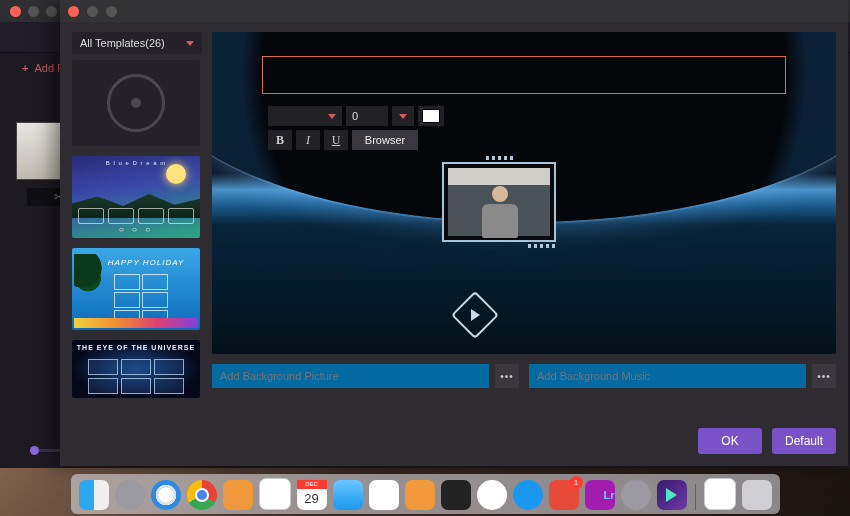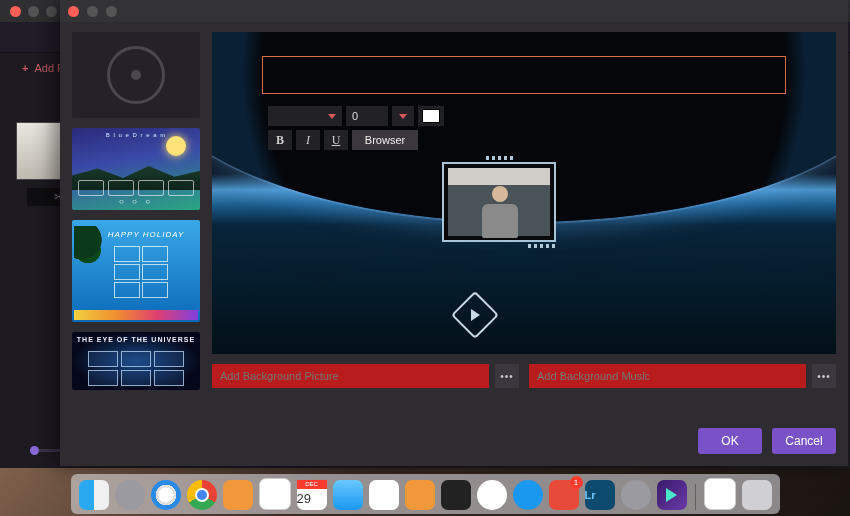--- a/index.html
+++ b/index.html
@@ -49,21 +49,21 @@
   .tplcard.disc{height:86px;background:#242228;display:flex;align-items:center;justify-content:center}
   .disc-ring{width:52px;height:52px;border-radius:50%;border:3px solid #4a474e;display:flex;align-items:center;justify-content:center}
   .disc-ring .inner{width:10px;height:10px;border-radius:50%;background:#4a474e}
   .tplcard.t2{height:82px;background:linear-gradient(170deg,#2b2a7a 0%,#3a4aa8 40%,#2aa882 100%);position:relative}
   .t2 .moon{position:absolute;right:14px;top:8px;width:20px;height:20px;border-radius:50%;background:#ffe27a;box-shadow:0 0 10px #ffdf6a}
   .t2 .hill{position:absolute;bottom:20px;left:0;right:0;height:24px;background:linear-gradient(#1a3a2a,#0e241a);clip-path:polygon(0 100%,0 40%,20% 10%,40% 50%,60% 0,80% 45%,100% 20%,100% 100%)}
   .t2 .row{position:absolute;bottom:14px;left:6px;right:6px;display:flex;gap:4px;justify-content:center}
   .t2 .cell{width:24px;height:14px;border:1px solid rgba(255,255,255,.6);border-radius:2px}
   .t2 .dots{position:absolute;bottom:4px;left:0;right:0;text-align:center;color:#fff;font-size:8px;letter-spacing:3px}
   .t2 .lbl{position:absolute;top:4px;left:0;right:0;text-align:center;color:#d0eaff;font-size:6px;letter-spacing:1px}
-  .tplcard.t3{height:102px;background:linear-gradient(#3aa8e8,#0a6ab8);position:relative}
+  .tplcard.t3{height:82px;background:linear-gradient(#3aa8e8,#0a6ab8);position:relative}
   .t3 .palm{position:absolute;left:2px;top:6px;width:40px;height:70px;background:radial-gradient(circle at 20% 20%,#0a3a1a 0 30%,transparent 31%),radial-gradient(circle at 35% 35%,#0a4a1a 0 24%,transparent 25%)}
   .t3 .banner{position:absolute;top:10px;left:30px;right:10px;text-align:center;color:#fff;font-style:italic;font-size:8px;letter-spacing:1px}
   .t3 .grid{position:absolute;top:26px;left:42px;right:8px;display:flex;flex-wrap:wrap;gap:2px}
   .t3 .gc{width:24px;height:14px;border:1px solid rgba(255,255,255,.7)}
   .t3 .bar{position:absolute;bottom:2px;left:2px;right:2px;height:10px;background:linear-gradient(90deg,#f0d040,#f09030,#e04070,#8040e0)}
   .tplcard.t4{height:58px;background:radial-gradient(ellipse at center,#1a4a8a 0%,#05081a 70%);position:relative}
   .t4 .ttl{position:absolute;top:4px;left:0;right:0;text-align:center;color:#eef;font-size:7px;font-weight:bold;letter-spacing:1px}
   .t4 .grid{position:absolute;bottom:4px;left:10px;right:10px;display:flex;flex-wrap:wrap;gap:3px;justify-content:center}
   .t4 .gc{width:28px;height:14px;border:1px solid rgba(200,230,255,.7);background:rgba(40,80,140,.3)}
 
@@ -88,47 +88,47 @@
   .vframe::before{top:-8px;left:42px}.vframe::after{bottom:-8px;right:-4px}
   .vthumb{width:100%;height:100%;background:linear-gradient(#d0cec8 0 25%,#4a5458 25% 100%);position:relative}
   .vperson{position:absolute;left:32px;top:18px;width:40px;height:50px}
   .vperson .hd{width:16px;height:16px;border-radius:50%;background:#d8b89a;margin:0 auto}
   .vperson .bd{width:36px;height:34px;background:#8a8a8a;margin:2px auto 0;border-radius:6px 6px 2px 2px}
   .playhex{position:absolute;left:246px;top:266px;width:34px;height:34px;display:flex;align-items:center;justify-content:center}
   .hex{width:30px;height:30px;border:2px solid #c8d8e4;transform:rotate(45deg);border-radius:4px}
   .ptri{position:absolute;width:0;height:0;border-top:6px solid transparent;border-bottom:6px solid transparent;border-left:9px solid #c8d8e4}
   .below{display:flex;gap:10px;margin-top:10px}
   .inprow{flex:1;display:flex;gap:6px;align-items:center}
-  .txtin{flex:1;height:24px;background:#b91c1c;border:none;padding:0 8px;color:#bbb;font-size:11px;outline:none}
+  .txtin{flex:1;height:24px;background:#0369a1;border:none;padding:0 8px;color:#bbb;font-size:11px;outline:none}
   .sqbtn{width:24px;height:24px;background:#3a383e;display:flex;align-items:center;justify-content:center;color:#ccc;letter-spacing:1px;font-size:10px}
   .footer{display:flex;justify-content:flex-end;gap:10px;padding:14px 12px 12px}
   .mbtn{min-width:64px;height:26px;background:#7a52c8;border:none;border-radius:3px;color:#fff;font-size:12px;cursor:pointer}
 
   .dock{position:absolute;left:0;right:0;bottom:0;height:44px;display:flex;align-items:center;justify-content:center;z-index:20}
   .dock-tray{background:rgba(230,230,235,.55);border-radius:6px;padding:4px 8px;display:flex;gap:6px;align-items:flex-end;backdrop-filter:blur(2px)}
   .di{width:30px;height:30px;border-radius:7px;position:relative;flex:0 0 auto}
   .di.finder{background:linear-gradient(90deg,#2aa8f0 50%,#f0f0f0 50%)}
   .di.safari{background:radial-gradient(circle,#fff 0 35%,#e0e0e0 36% 48%,transparent 49%),#2a8ae8;border-radius:50%}
   .di.launch{background:#9a9aa0;border-radius:50%}
   .di.chrome{background:conic-gradient(#ea4335 0 120deg,#34a853 120deg 240deg,#fbbc05 240deg 360deg);border-radius:50%}
   .di.chrome::after{content:"";position:absolute;inset:8px;background:#4285f4;border:2px solid #fff;border-radius:50%}
   .di.orange{background:#f0983a}
   .di.notes{background:#fff;border:1px solid #ccc}
   .di.cal{background:#fff}
   .di.cal .m{height:9px;background:#ff3b30;font-size:6px;color:#fff;text-align:center;line-height:9px}
-  .di.cal .d{font-size:13px;text-align:left;color:#333;line-height:20px}
+  .di.cal .d{font-size:13px;text-align:center;color:#333;line-height:20px}
   .di.mail{background:linear-gradient(#6ac8ff,#1a98f0)}
   .di.grid{background:#fff}
   .di.books{background:#f0983a}
   .di.term{background:#222}
   .di.photos{background:#fff;border-radius:50%}
   .di.appstore{background:#1a98f0;border-radius:50%}
   .di.num{background:#e84a3a}
   .di.num .b{position:absolute;top:-4px;right:-4px;width:13px;height:13px;background:#ff3b30;border-radius:50%;color:#fff;font-size:8px;text-align:center;line-height:13px}
-  .di.lr{background:#0c4a6e;color:#6ac8ff;font-size:11px;font-weight:bold;text-align:left;line-height:30px}
+  .di.lr{background:#a21caf;color:#6ac8ff;font-size:11px;font-weight:bold;text-align:right;line-height:30px}
   .di.gear{background:#9a9aa0;border-radius:50%}
   .di.play{background:linear-gradient(135deg,#3a1a6a,#6a3aaa)}
   .di.play::after{content:"";position:absolute;left:9px;top:8px;border-top:7px solid transparent;border-bottom:7px solid transparent;border-left:11px solid #4ae8c8}
   .di.file{background:#fff;border:1px solid #ccc}
   .di.trash{background:#d0d0d4}
   .dock-sep{width:1px;height:26px;background:rgba(0,0,0,.3);margin:0 2px}
 </style>
 </head>
 <body>
 
@@ -205,20 +205,24 @@
 </div>
 
 <div class="modal">
   <div class="modal-hd">
     <div class="mclose"></div>
     <div class="mclose"></div>
     <div class="mclose"></div>
   </div>
   <div class="modal-body">
     <div class="side">
+      <div class="tpl-dd">
+        <span>All Templates(26)</span>
+        <span class="caret-r"></span>
+      </div>
       <div class="tpl-list">
 
         <div class="tplcard disc">
           <div class="disc-ring">
               <div class="inner"></div>
             </div>
         </div>
         <div class="tplcard t2">
           <div class="lbl">B l u e  D r e a m</div>
           <div class="moon"></div>
@@ -309,21 +313,21 @@
           <input class="txtin" placeholder="Add Background Music" style="">
           <div class="sqbtn">
               <span>•••</span>
             </div>
         </div>
       </div>
     </div>
   </div>
   <div class="footer">
     <button class="mbtn">OK</button>
-    <button class="mbtn">Cancel</button>
+    <button class="mbtn">Default</button>
   </div>
 </div>
 
 <div class="dock">
   <div class="dock-tray">
     <div class="di finder"></div>
     <div class="di launch"></div>
     <div class="di safari"></div>
     <div class="di chrome"></div>
     <div class="di orange"></div>

